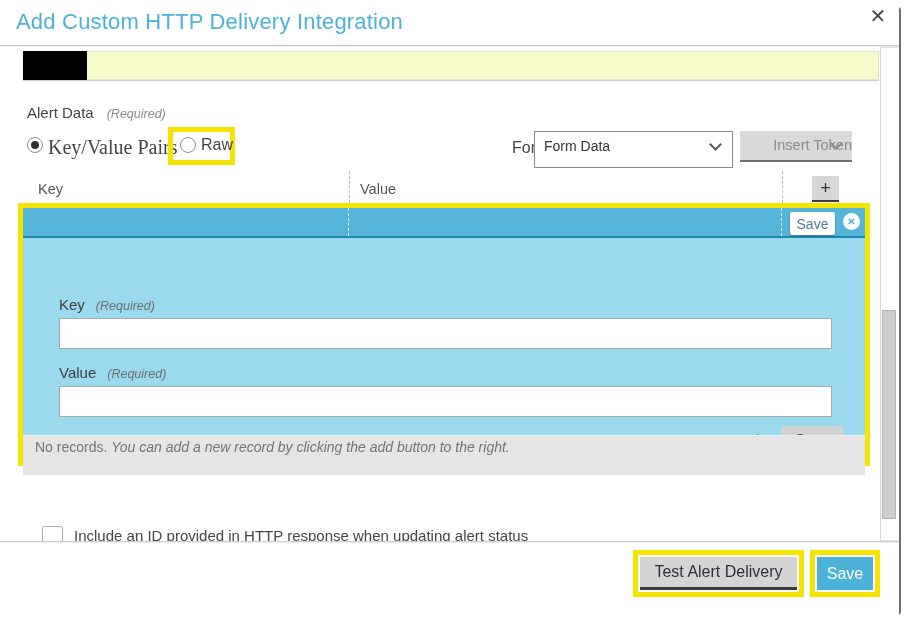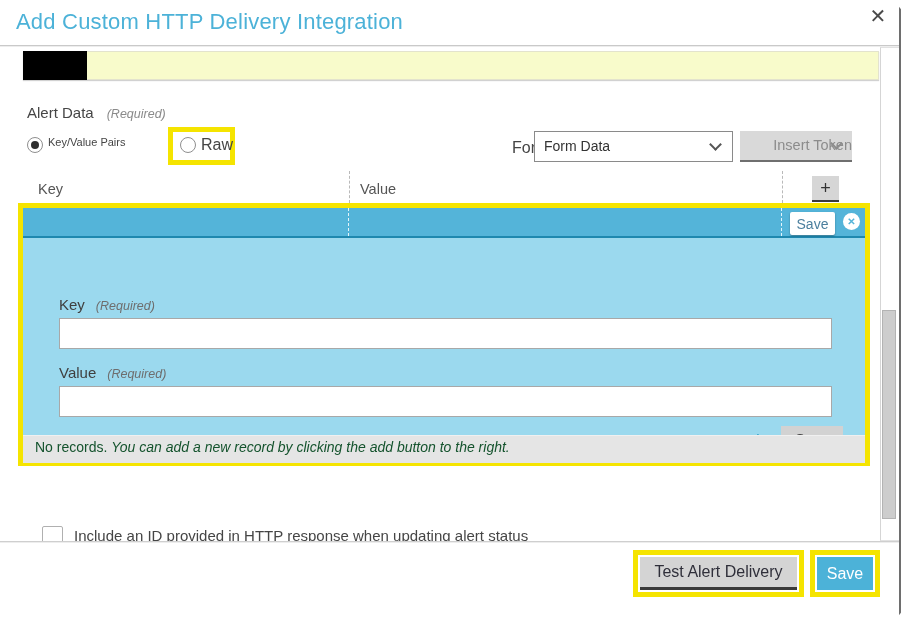--- a/index.html
+++ b/index.html
@@ -22,28 +22,28 @@
   .banner-redaction { left:-1px; top:-1px; width:64px; height:29px; background:#000; }
 
   
   .alert-data-label { left:27px; top:104px; font-size:15px; color:#454545; }
   .required-note { font-style:italic; color:#8a8a8a; font-size:12.5px; margin-left:13px; }
 
   .radio { width:16px; height:16px; border:1px solid #8f8f8f; border-radius:50%; background:#fff; }
   .radio.selected::after { content:""; display:block; width:8px; height:8px; margin:3px;
                            border-radius:50%; background:#2f2f2f; }
   .radio-kv { left:27px; top:137px; }
-  .radio-kv-label { left:48px; top:136px; font-size:11px; color:#454545; }
+  .radio-kv-label { left:48px; top:136px; font-size:20px; color:#454545;font-family:Liberation Serif, serif; }
   .hl-box { border:5px solid #F5E400; }
   .hl-raw { left:168px; top:127px; width:67px; height:38px;padding-left:25px; }
   .radio-raw { left:7px; top:5px; position:absolute; }
   .radio-raw-label { left:28px; top:4px; position:absolute; font-size:16px; color:#454545; }
 
   .format-label { left:473px; top:139px; font-size:16px; color:#454545;margin-left:39px; }
-  .format-select { left:534px; top:131px; width:199px; height:31px; background:#fff;
+  .format-select { left:534px; top:131px; width:199px; height:37px; background:#fff;
                    border:1px solid #8a8a8a; font-size:14px; color:#333; line-height:29px;
                    padding-left:9px; cursor:pointer; }
   .chev { display:inline-block; width:9px; height:9px; border-right:2px solid #555;
           border-bottom:2px solid #555; transform:rotate(45deg); }
   .format-chev { position:absolute; right:12px; top:8px; }
   .insert-token-btn { left:740px; top:131px; width:112px; height:31px; background:#D9D9D9;
                       border:none; border-bottom:2px solid #6f6f6f; color:#8c8c8c;
                       font-size:14.5px; line-height:29px; text-align:right; padding-left:12px;
                       cursor:pointer; font-family:inherit; }
   .it-chev { position:absolute; right:11px; top:8px; border-color:#8c8c8c; }
@@ -76,22 +76,22 @@
   .fld-input { position:absolute; left:36px; width:773px; height:31px; background:#fff;
                border:1px solid #a8a8a8; font-size:14px; color:#333; padding:0 8px;
                font-family:inherit; }
   .key-label { top:58px; } .key-input { top:80px; }
   .value-label { top:126px; } .value-input { top:148px; }
   .cancel-link { position:absolute; left:690px; top:193px; font-size:15px; color:#2E9FC6;
                  text-decoration:underline; cursor:pointer; }
   .panel-save-btn { position:absolute; left:758px; top:188px; width:62px; height:27px;
                     background:#D2D2D2; border:none; border-bottom:3px solid #3a3a3a;
                     color:#444; font-size:15px; cursor:pointer; font-family:inherit; }
-  .panel-records { position:relative; height:28px; background:#E5E5E5; border-top:1px solid #f0f0f0;
-                   font-size:14px; color:#14532d; line-height:23px; padding-left:12px;
+  .panel-records { position:relative; height:40px; background:#E5E5E5; border-top:1px solid #f0f0f0;
+                   font-size:14px; color:#737373; line-height:23px; padding-left:12px;
                    white-space:nowrap; overflow:hidden; }
   .panel-records .hint { font-style:italic; }
 
   
   .clip-checkbox { left:42px; top:526px; width:21px; height:21px; background:#fff;
                    border:1px solid #b0b0b0; border-radius:2px; }
   .clip-label { left:74px; top:527px; font-size:15px; color:#454545; white-space:nowrap; }
 
   
   .footer { left:0; top:541px; width:899px; height:81px; background:#fff;

